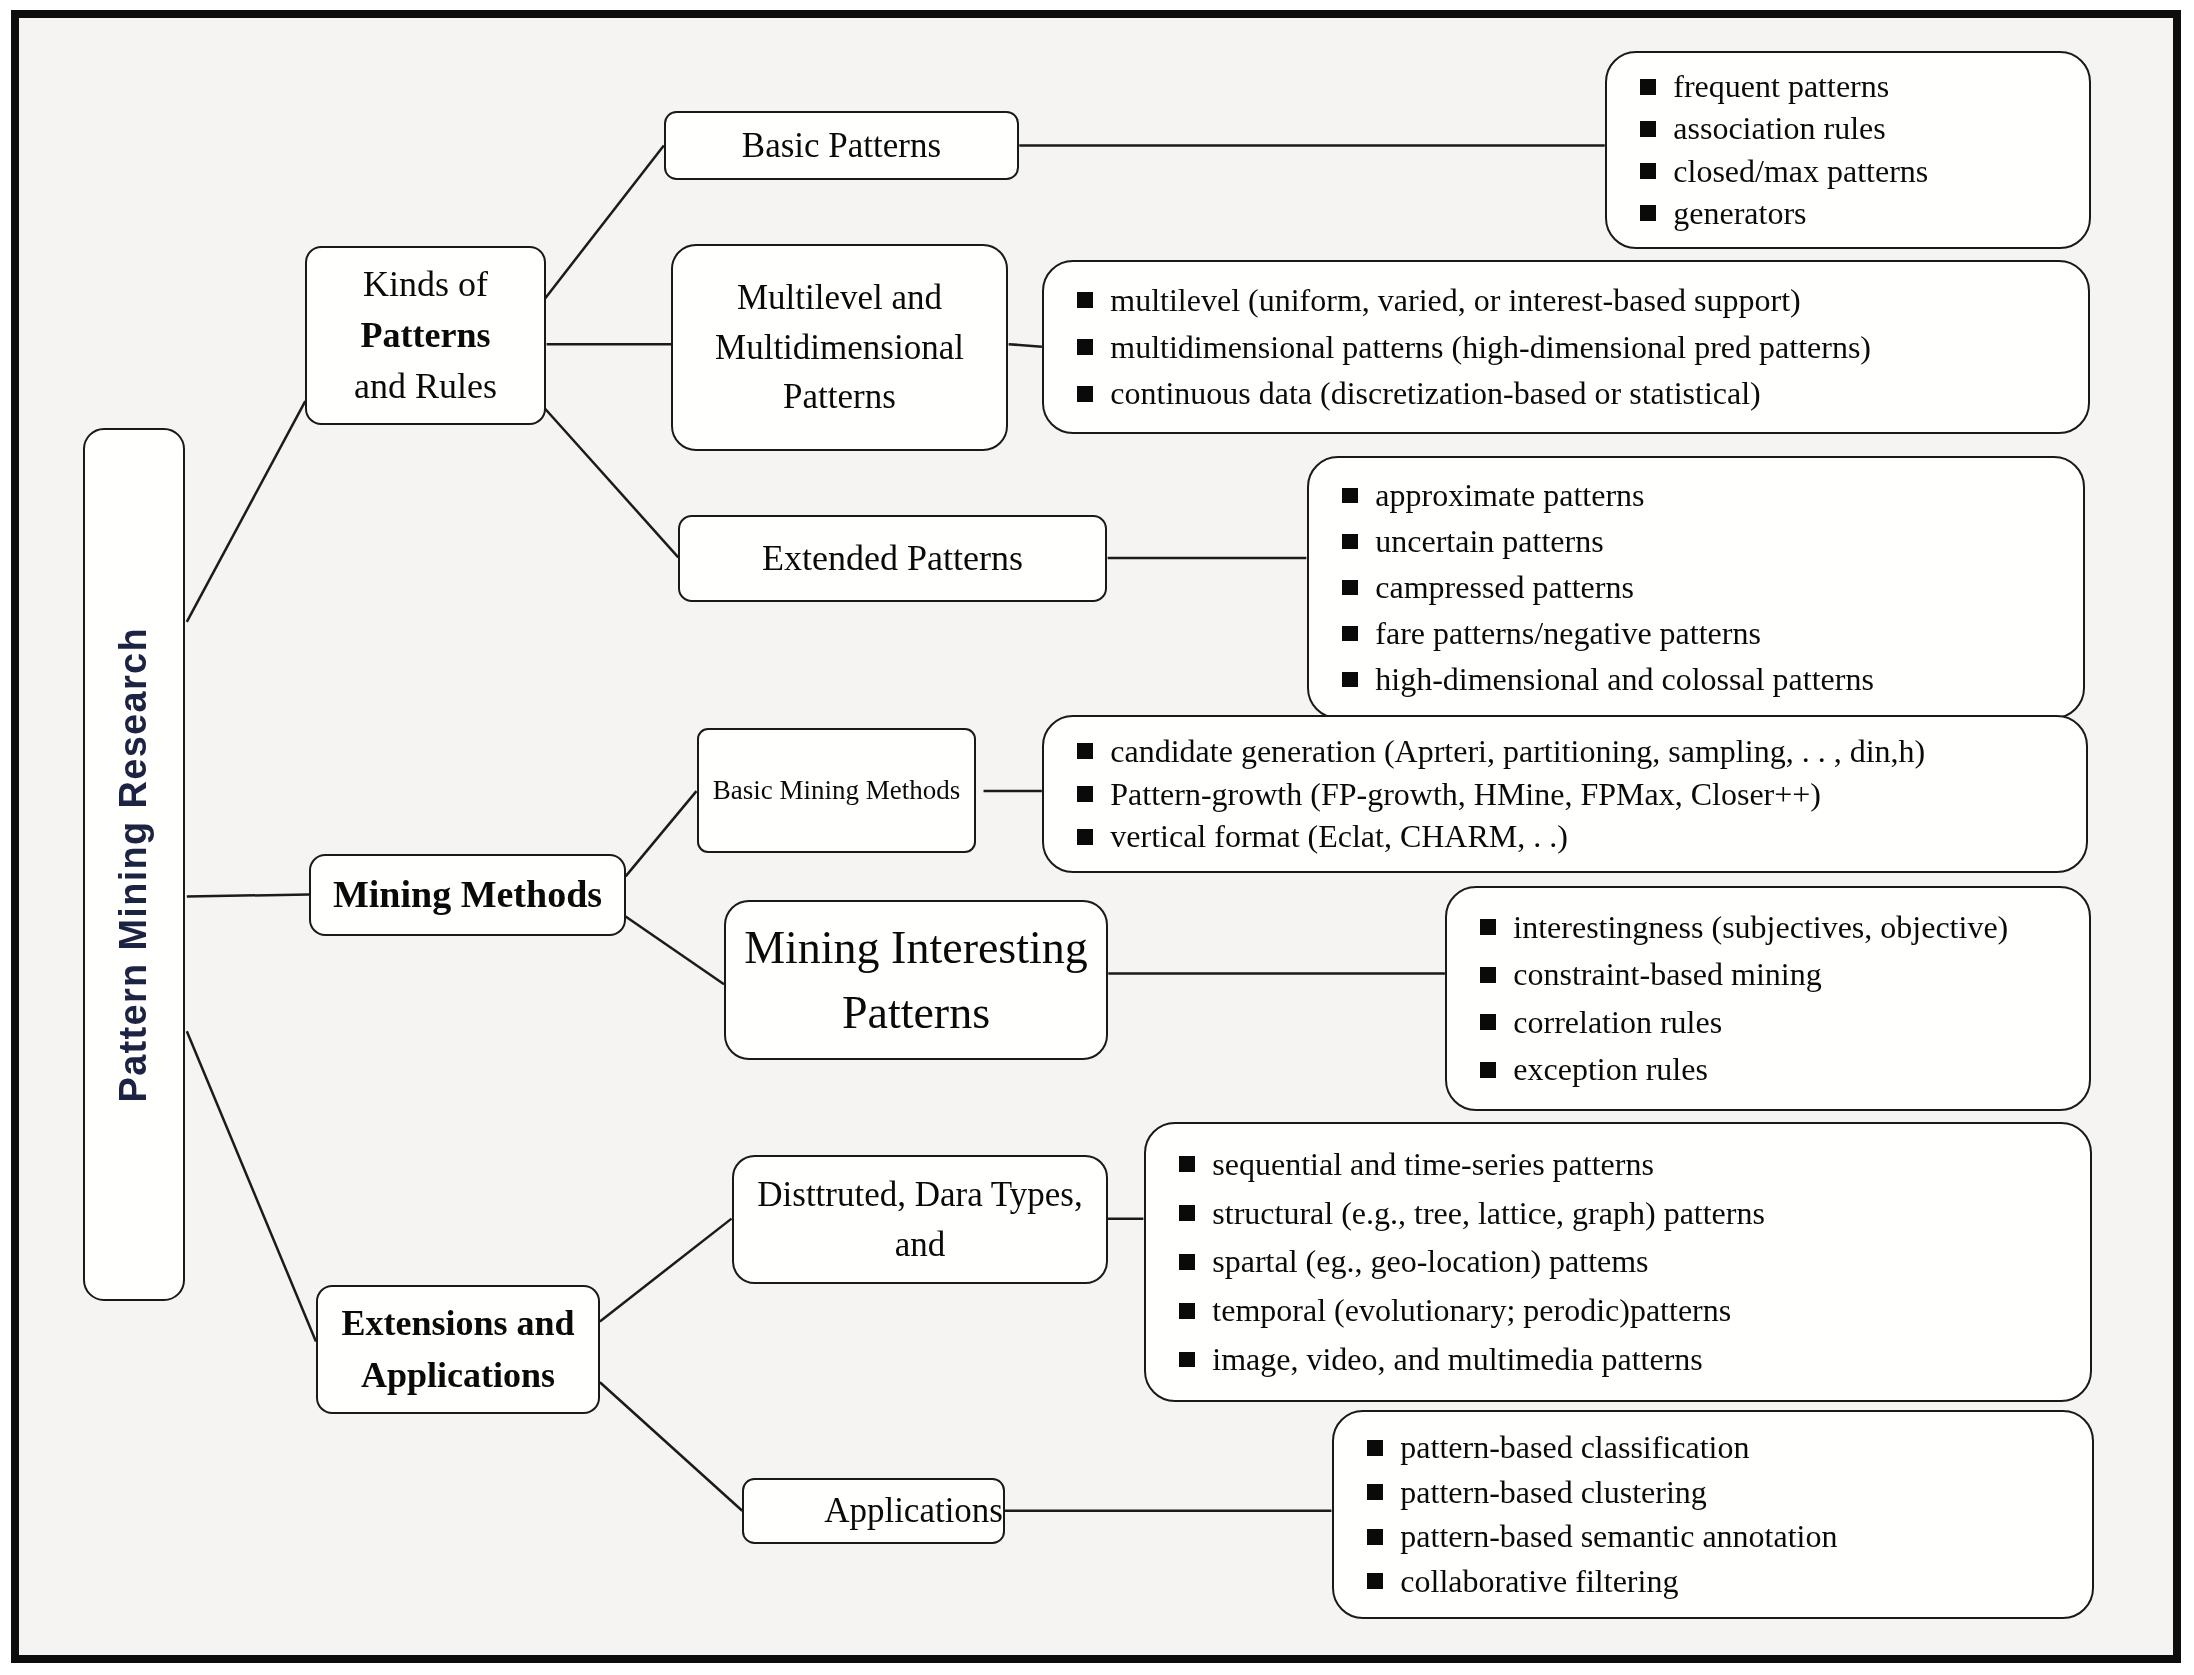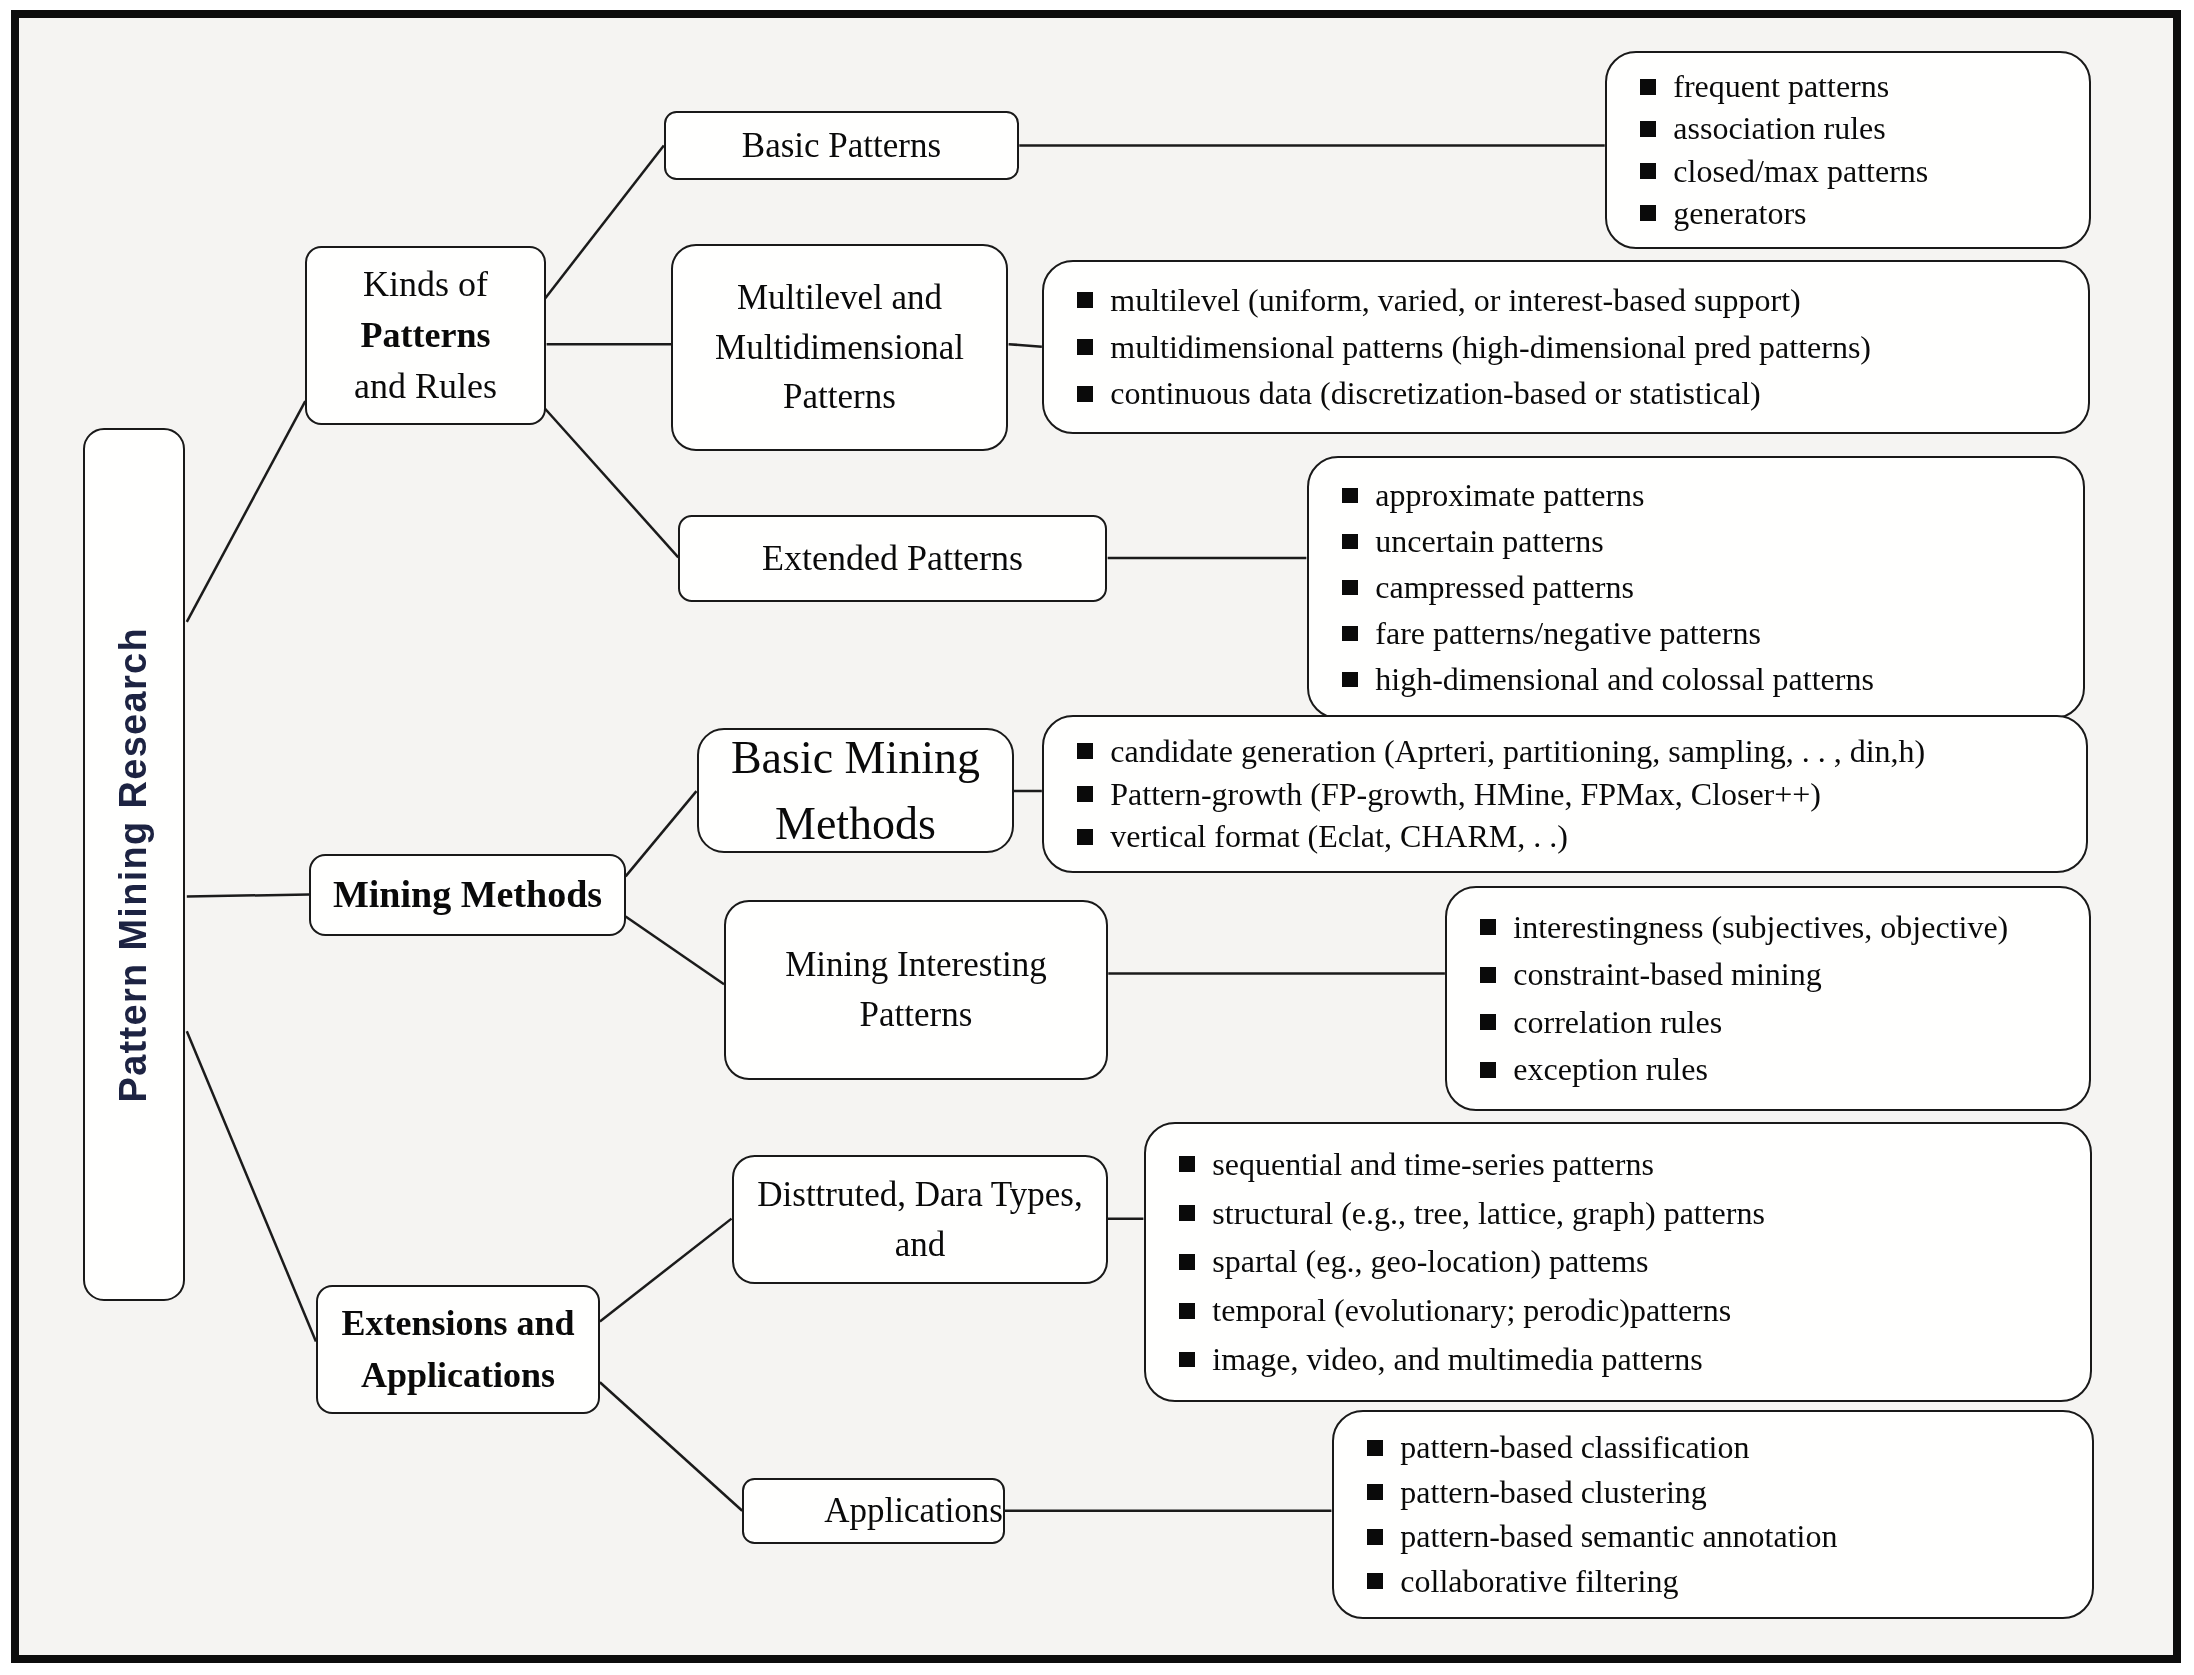--- a/index.html
+++ b/index.html
@@ -26,22 +26,22 @@
 
   
   #kinds{left:305px;top:246px;width:241px;height:179px;font-size:36px;}
   #miningMethods{left:309px;top:854px;width:317px;height:82px;font-size:38px;font-weight:bold;}
   #extensions{left:316px;top:1285px;width:284px;height:129px;font-size:36px;font-weight:bold;}
 
   
   #basicPatterns{left:664px;top:111px;width:355px;height:69px;font-size:35px;border-radius:12.5px;}
   #multilevel{left:671px;top:244px;width:337px;height:207px;font-size:35px;border-radius:25px;}
   #extended{left:678px;top:515px;width:429px;height:87px;font-size:36px;border-radius:13.8px;}
-  #basicMining{left:697px;top:728px;width:317px;height:125px;font-size:46px;border-radius:27px;}
-  #miningInteresting{left:724px;top:900px;width:384px;height:180px;font-size:35px;border-radius:25px;justify-content:center;}
+  #basicMining{left:697px;top:728px;width:279px;height:125px;font-size:27px;border-radius:11px;}
+  #miningInteresting{left:724px;top:900px;width:384px;height:160px;font-size:46px;border-radius:25px;justify-content:center;}
   #distributed{left:732px;top:1155px;width:376px;height:129px;font-size:35px;border-radius:22.6px;}
   #applications{left:742px;top:1478px;width:263px;height:66px;font-size:35px;border-radius:12.5px;align-items:flex-end;}
 
   
   #leafBasic{left:1605px;top:51px;width:486px;height:198px;}
   #leafMulti{left:1042px;top:260px;width:1048px;height:174px;}
   #leafExtended{left:1307px;top:448px;width:778px;height:263px;margin-top:8px;}
   #leafMining{left:1042px;top:715px;width:1046px;height:158px;}
   #leafInteresting{left:1445px;top:886px;width:646px;height:225px;}
   #leafDistributed{left:1144px;top:1122px;width:948px;height:280px;}

